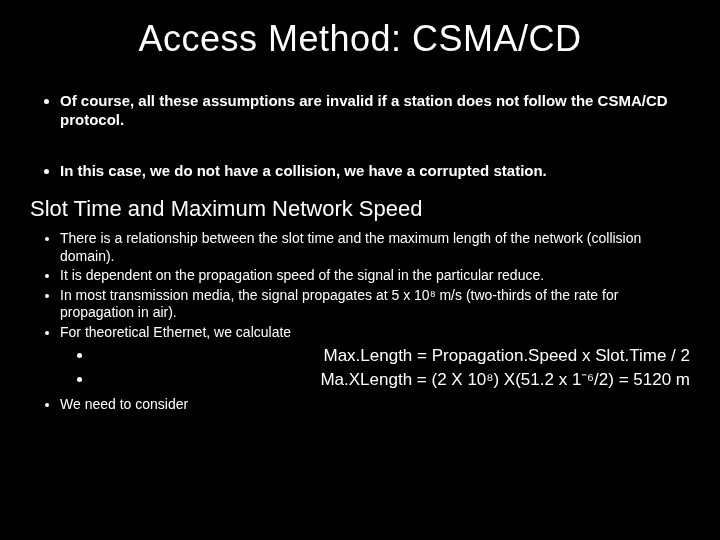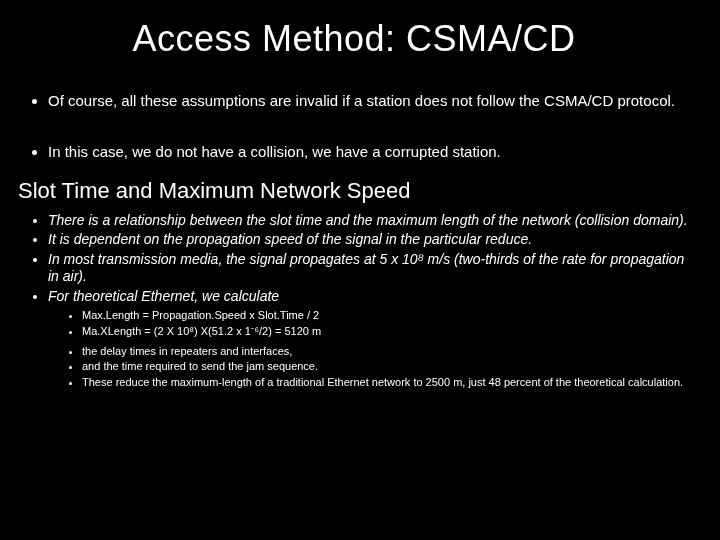--- a/index.html
+++ b/index.html
@@ -9,66 +9,66 @@
     height: 540px;
     background: #000;
     color: #fff;
     font-family: Arial, Helvetica, sans-serif;
     overflow: hidden;
   }
   .slide {
     box-sizing: border-box;
     width: 720px;
     height: 540px;
-    padding: 10px 30px 20px 18px;
+    padding: 10px 30px 20px 30px;
   }
   .title {
     font-size: 36px;
     font-weight: 400;
     text-align: center;
     margin: 8px 0 22px 0;
     letter-spacing: 0.5px;
   }
   ul.top {
     list-style: disc;
     margin: 0 0 14px 6px;
     padding-left: 24px;
   }
   ul.top > li {
     font-size: 15px;
-    font-weight: 400;
+    font-weight: 700;
     line-height: 1.25;
     margin-bottom: 2px;
     margin-top: 32px;
   }
   .subhead {
     font-size: 22px;
     font-weight: 400;
     margin: 16px 0 8px 0;
   }
   ul.body {
     list-style: disc;
     margin: 0 0 0 6px;
     padding-left: 24px;
-    font-style: italic;
   }
   ul.body > li {
     font-size: 14px;
     line-height: 1.25;
     margin-bottom: 2px;
   }
   ul.sub {
     list-style: disc;
     margin: 4px 0 6px 14px;
     padding-left: 22px;
   }
   ul.sub > li {
-    font-size: 11px;
+    font-size: 17px;
     line-height: 1.25;
     margin-bottom: 2px;
+    text-align: right;
   }
 </style>
 </head>
 <body>
 
 <div class="slide">
 
   <div class="title">Access Method: CSMA/CD</div>
 
   <ul class="top">
@@ -83,20 +83,18 @@
     <li>It is dependent on the propagation speed of the signal in the particular reduce.</li>
     <li>In most transmission media, the signal propagates at 5 x 10⁸ m/s (two-thirds of the rate for propagation in air).</li>
     <li>For theoretical Ethernet, we calculate</li>
   </ul>
 
   <ul class="sub" style="margin-left:42px;">
     <li>Max.Length = Propagation.Speed x Slot.Time / 2</li>
     <li>Ma.XLength = (2 X 10⁸) X(51.2 x 1⁻⁶/2) = 5120  m</li>
   </ul>
 
+  <ul class="body">
+    <li>We need to consider</li>
+  </ul>
 
-  <ul class="sub" style="margin-left:42px;">
-    <li>the delay times in repeaters and interfaces,</li>
-    <li>and the time required to send the jam sequence.</li>
-    <li>These reduce the maximum-length of a traditional Ethernet network to 2500 m, just 48 percent of the theoretical calculation.</li>
-  </ul>
 
 </div>
 
 </body></html>

